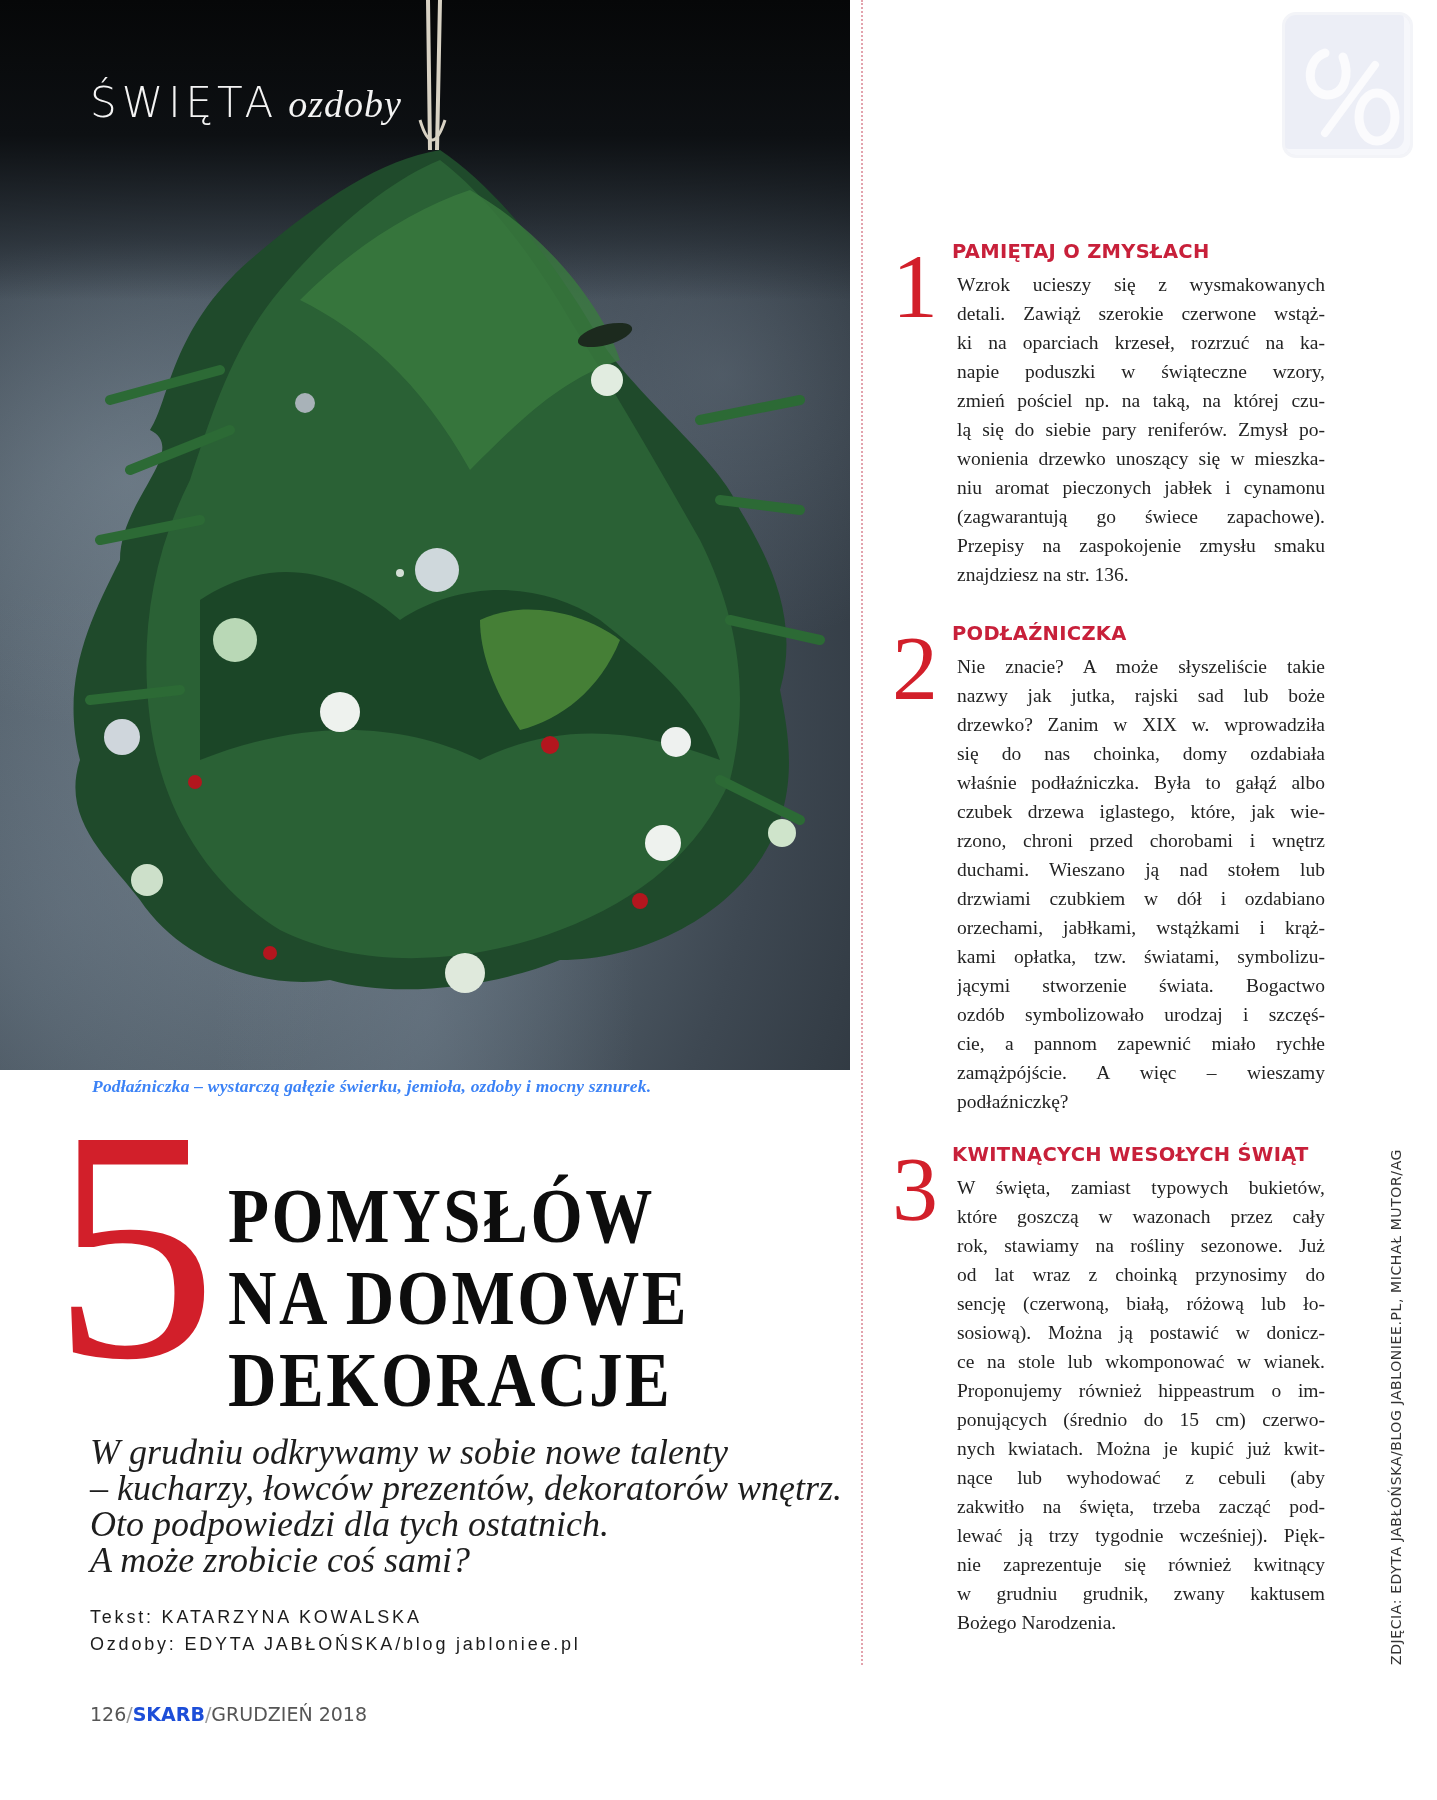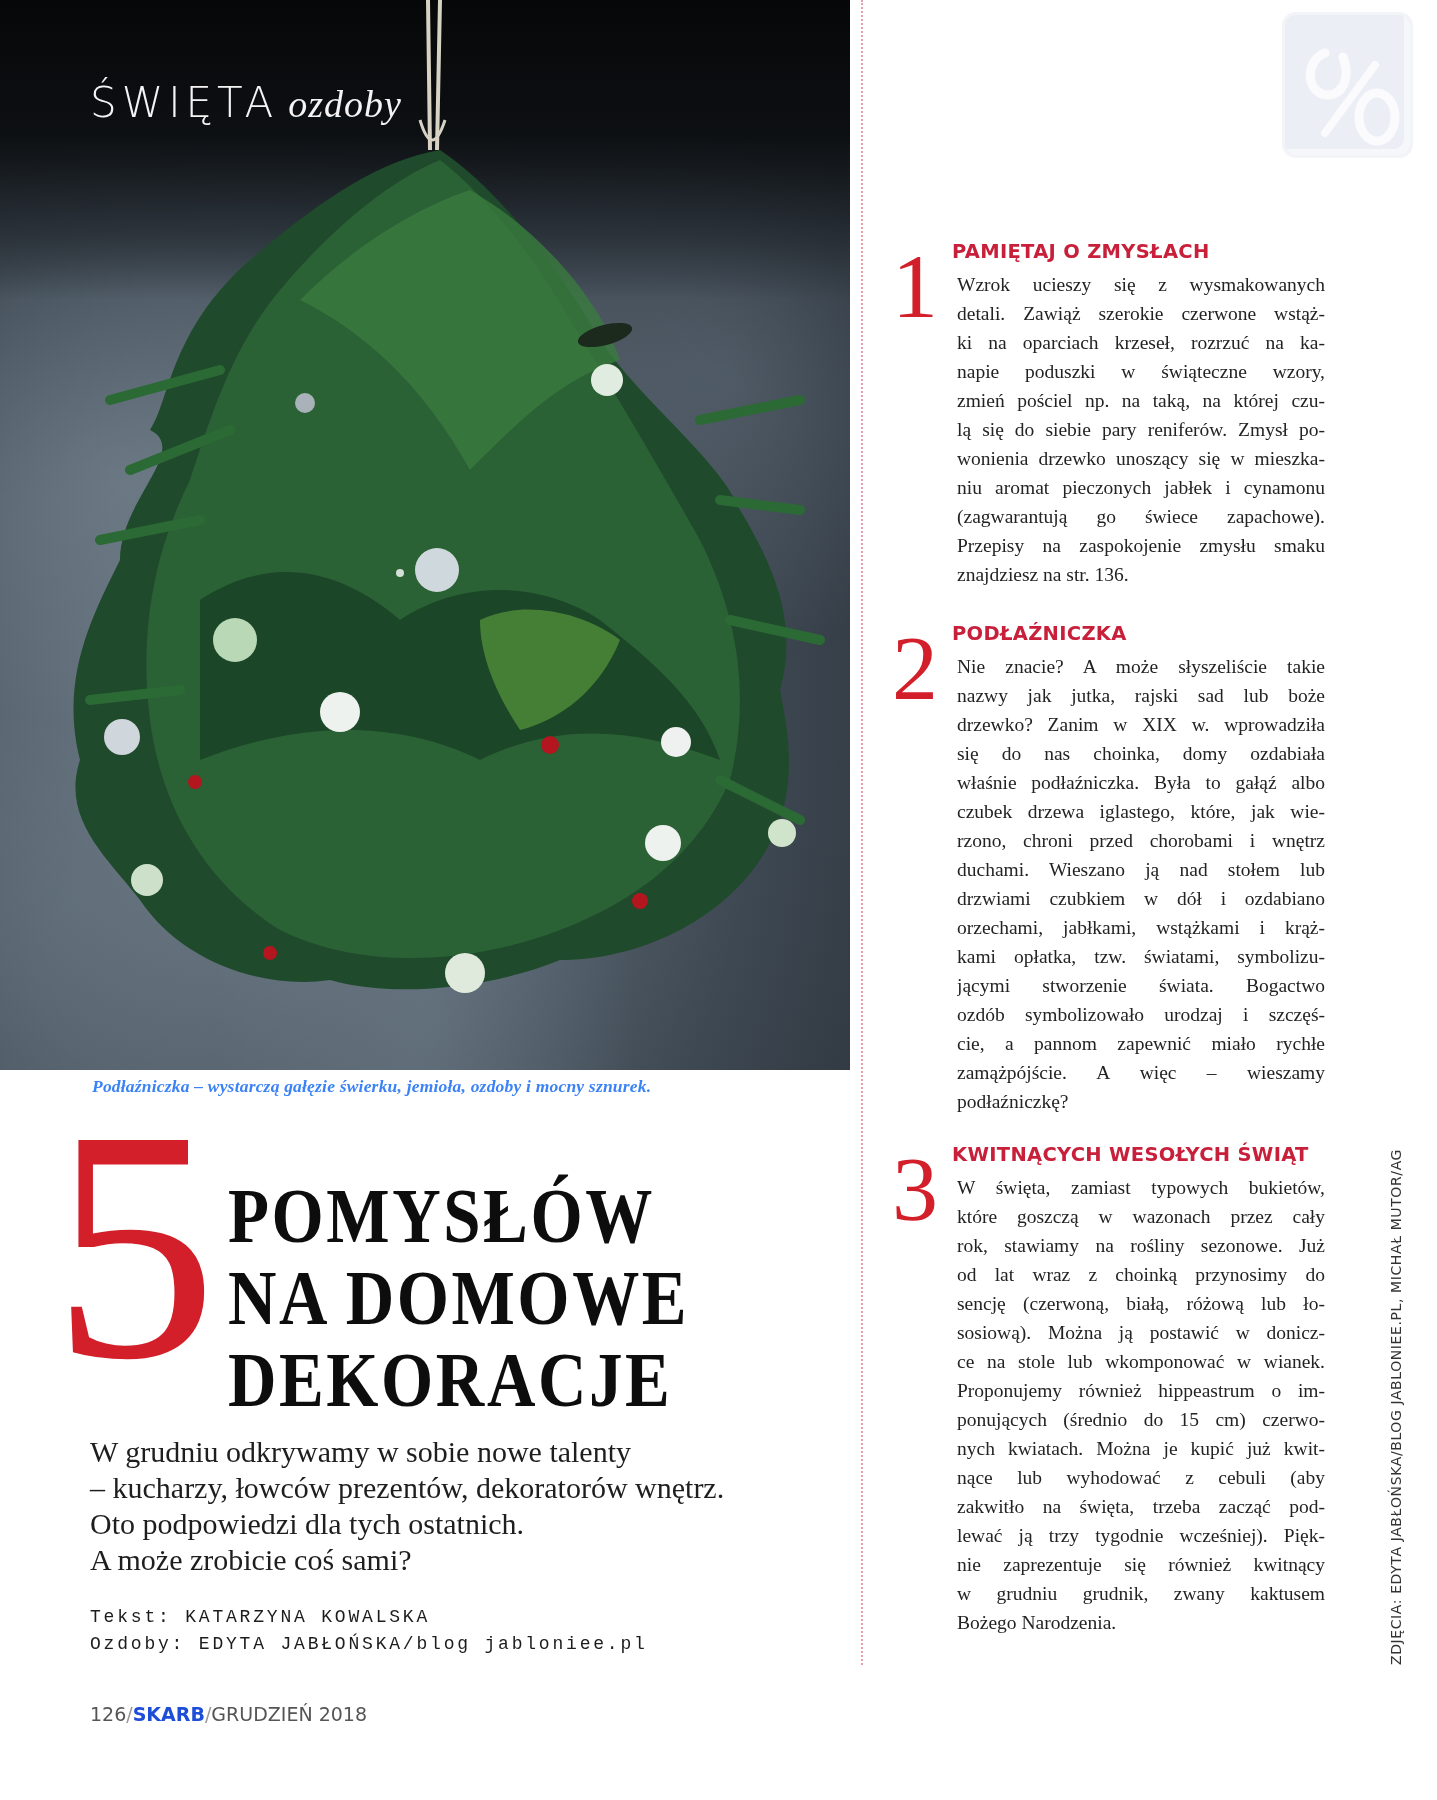--- a/index.html
+++ b/index.html
@@ -33,25 +33,25 @@
                background:#eceef6; border:3px solid #f3f4f8; box-shadow: inset -6px -6px 0 #f6f7fb; }
   .watermark svg { position:absolute; left:0; top:0; }
 
   
   .big5 { position:absolute; left:52px; top:1080px; font-family:"Liberation Serif", serif; font-size:330px;
           line-height:330px; color:#d21f2a; font-weight:normal; }
   .headline { position:absolute; left:228px; top:1175px; font-family:"Liberation Serif", serif;
               font-size:78px; line-height:82px; letter-spacing:3px; color:#0d0d0d; font-weight:bold; transform:scaleX(0.86); transform-origin:left top; }
   .headline div { white-space:nowrap; }
 
-  .lead { position:absolute; left:90px; top:1434px; font-family:"Liberation Serif", serif; 
-          font-size:30px; line-height:36px; color:#1e1e1e; }
+  .lead { position:absolute; left:90px; top:1434px; font-family:"Liberation Serif", serif; font-style:italic;
+          font-size:36px; line-height:36px; color:#1e1e1e; }
   .lead div { white-space:nowrap; }
 
-  .credits { position:absolute; left:90px; top:1604px; font-family:Liberation Mono, monospace; font-size:18px;
+  .credits { position:absolute; left:90px; top:1604px; font-family:Liberation Sans, sans-serif; font-size:18px;
              line-height:27px; letter-spacing:2.8px; color:#1c1c1c; }
   .credits div { white-space:nowrap; }
 
   .footer { position:absolute; left:90px; top:1703px; font-family:"DejaVu Sans", sans-serif; font-size:19px; color:#555; white-space:nowrap; }
   .footer .mag { font-weight:bold; color:#1d4ed8; }
   .footer .slash { color:#999; }
 
   
   .tip { position:absolute; left:880px; width:455px; }
   .tip .num { position:absolute; left:0; top:0; width:70px; text-align:center; font-family:"Liberation Serif", serif;

